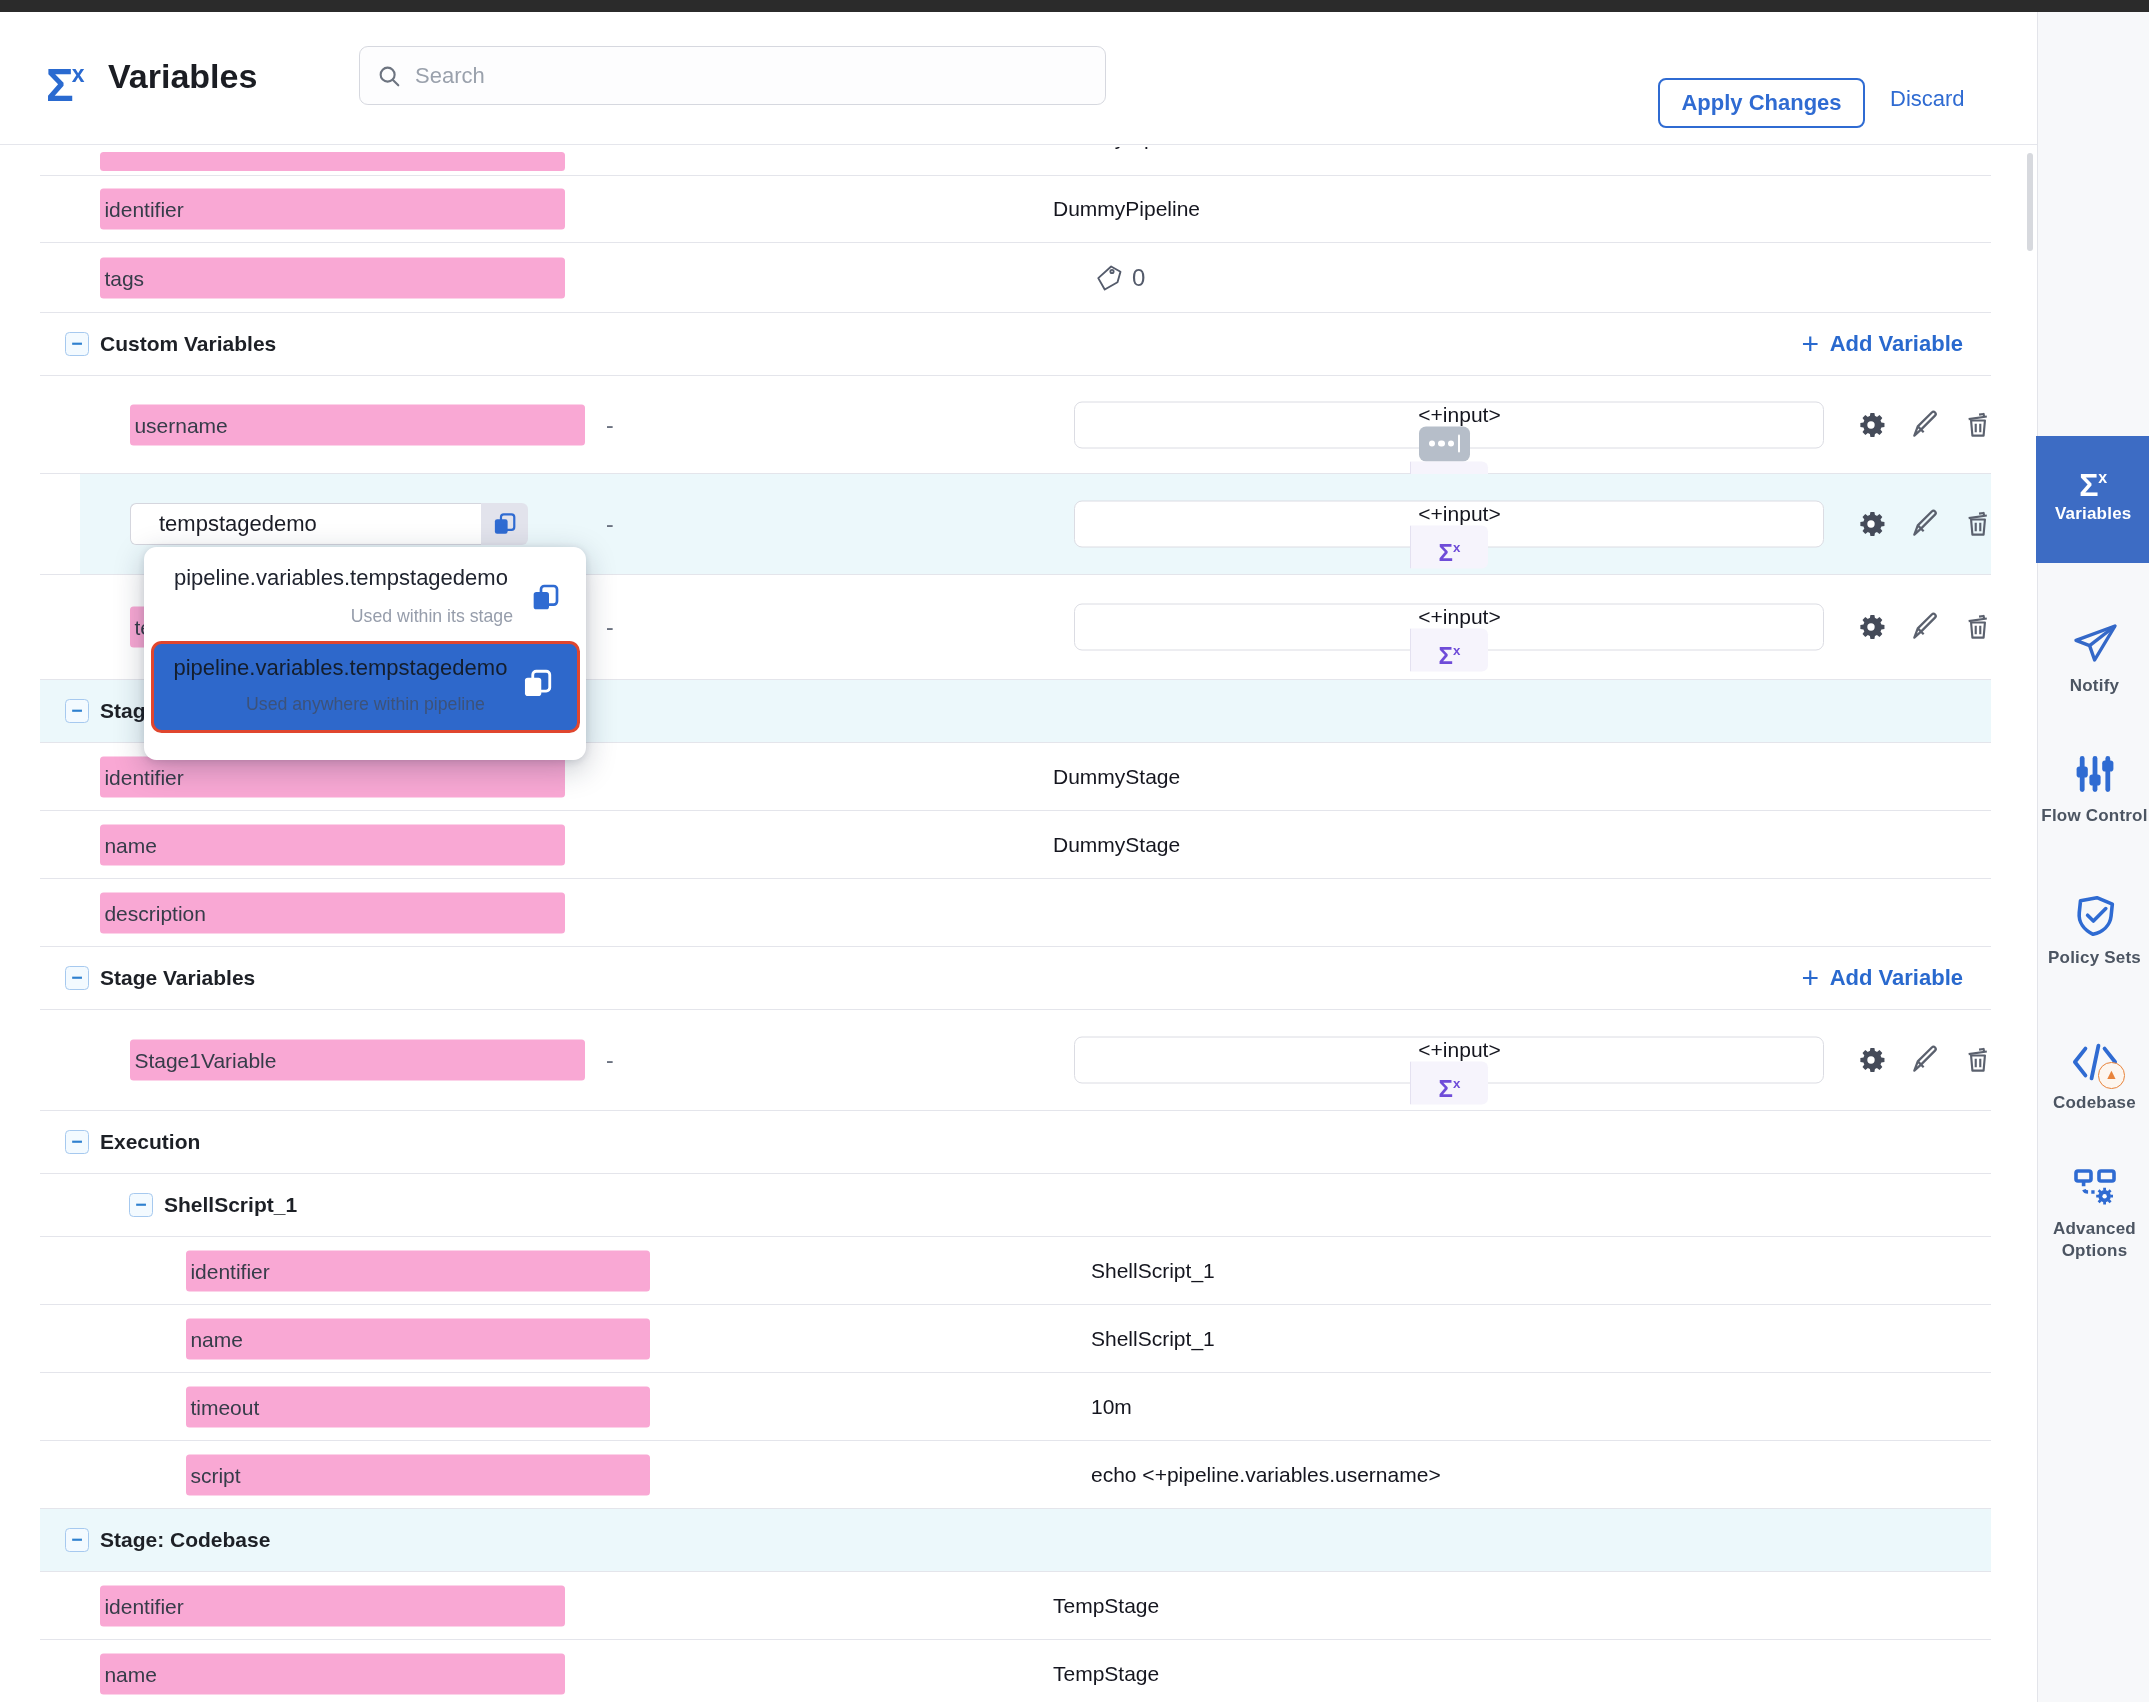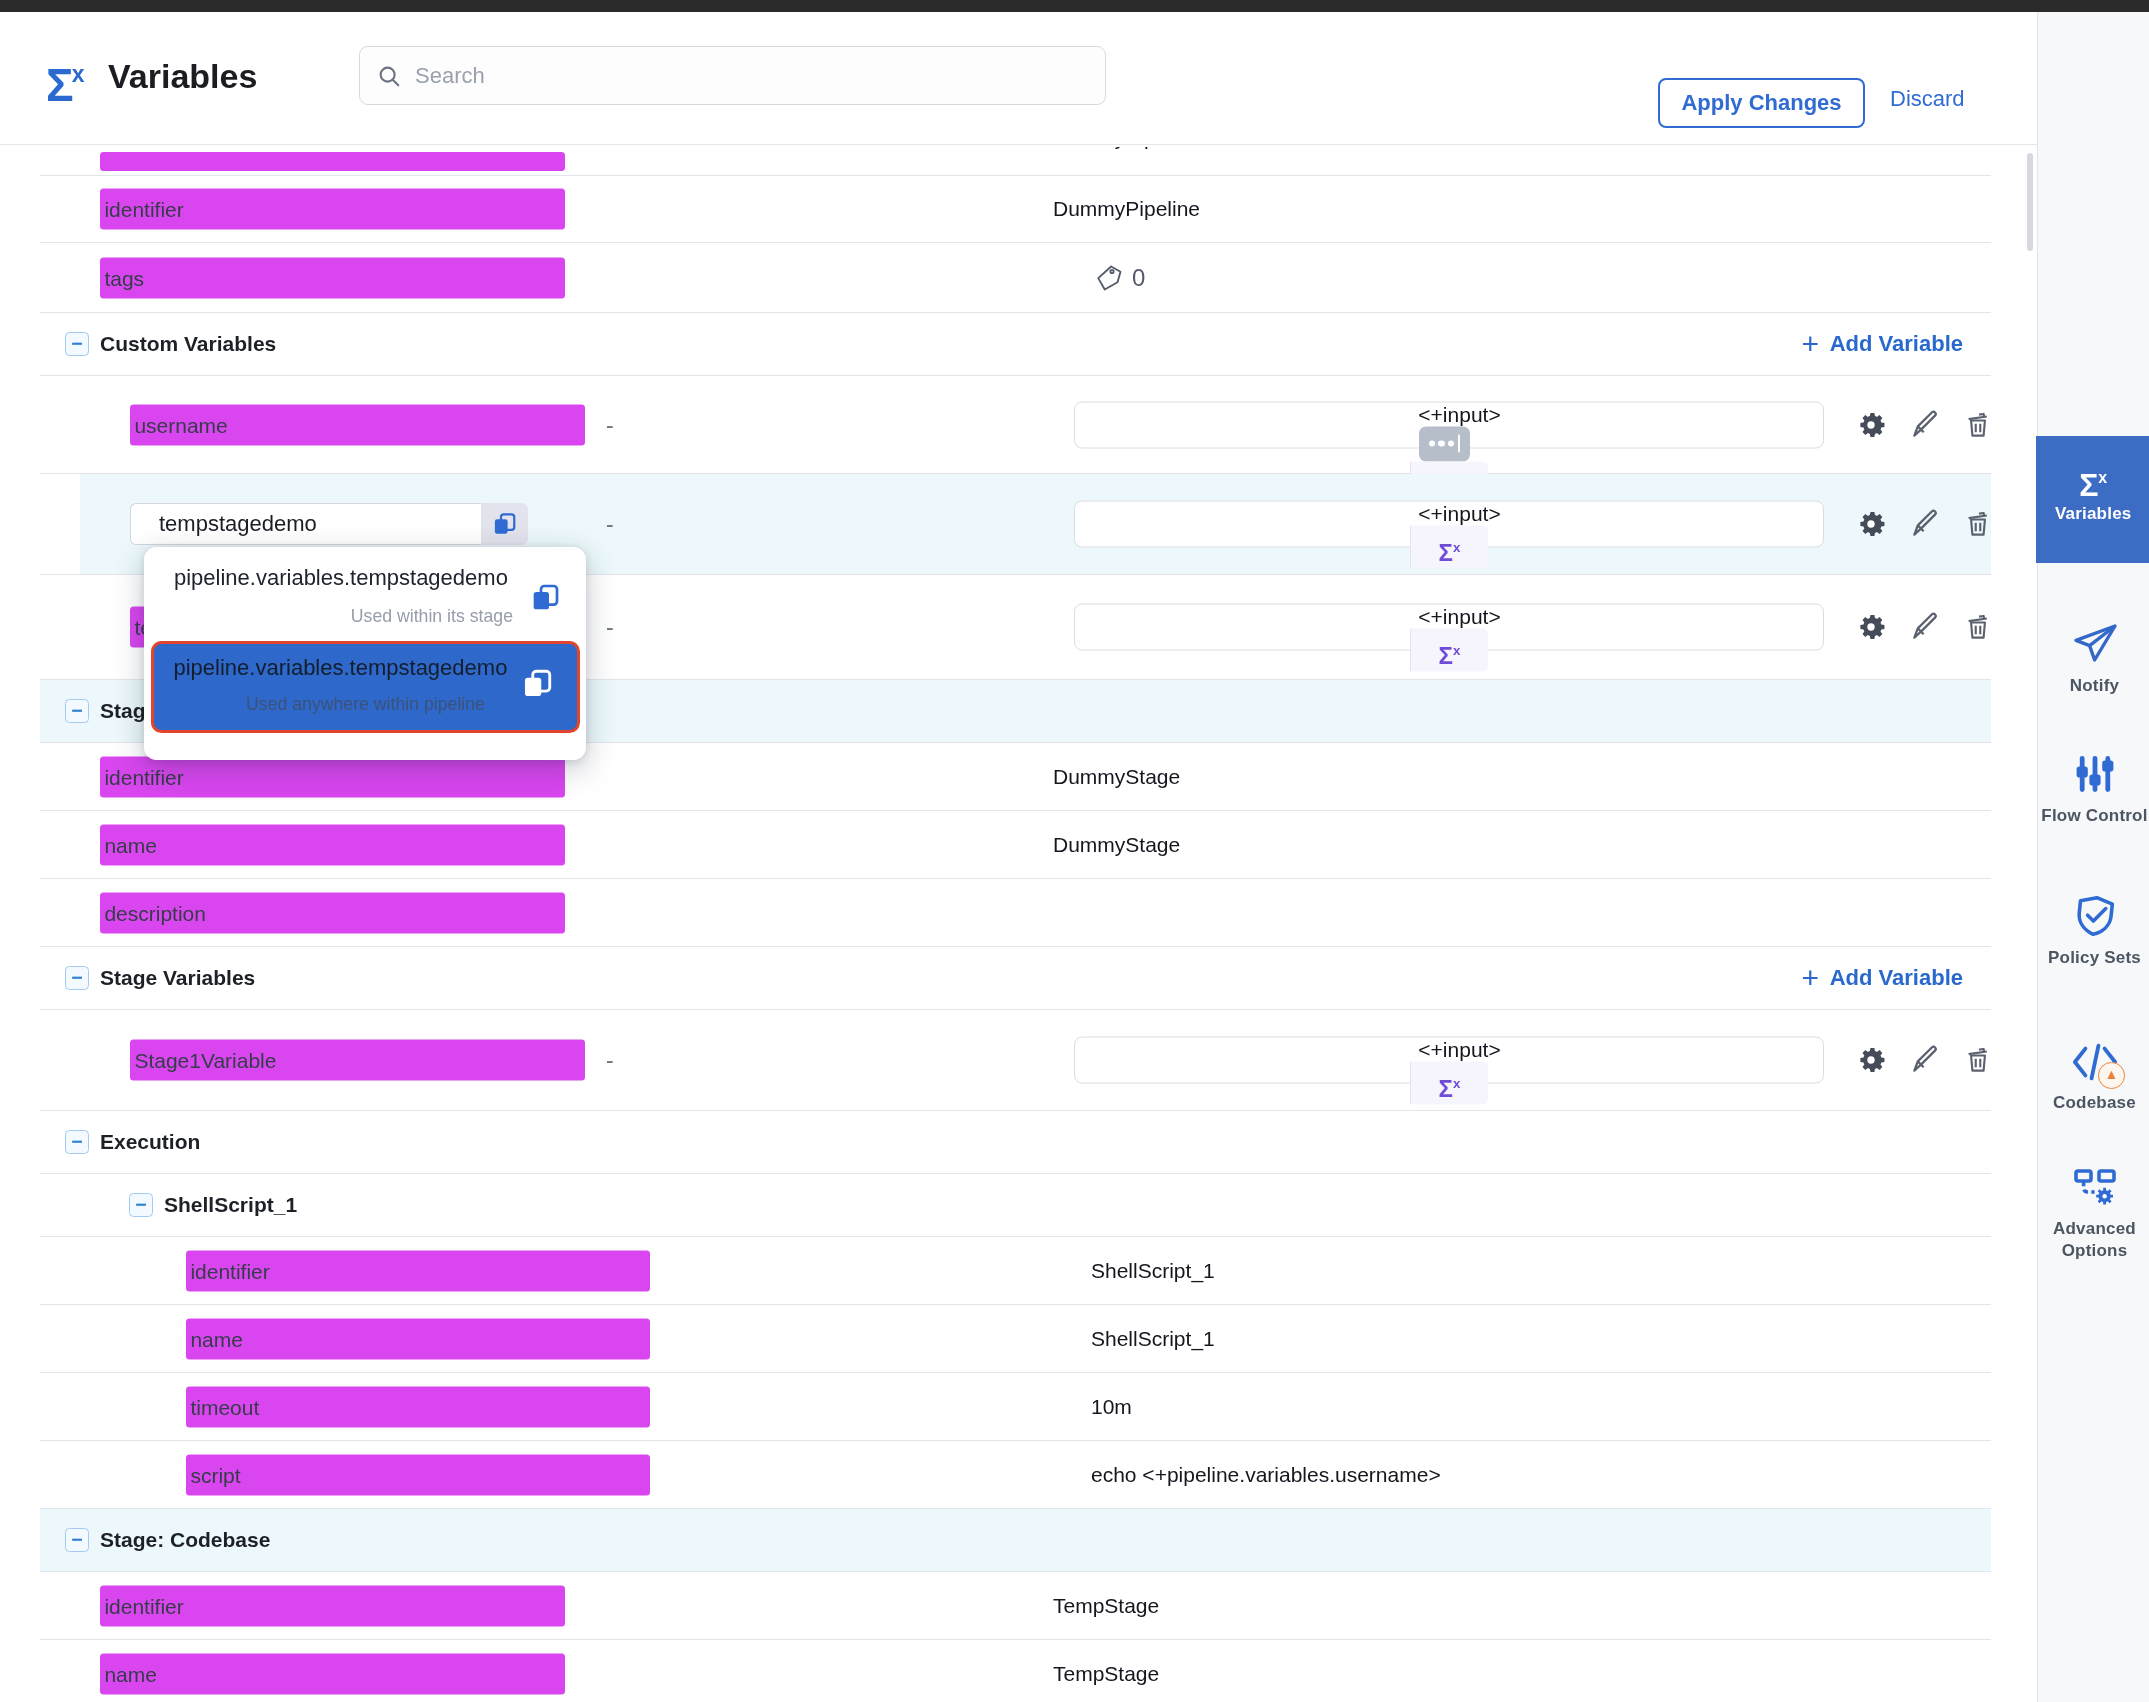--- a/index.html
+++ b/index.html
@@ -35,21 +35,21 @@
   .rail-item.active { background:#3d6cc4; color:#fff; left:-1.8px; width:114px; }
   .rail-sigma { font-size:32px; font-weight:700; line-height:35px; }
   .rail-sigma sup { font-size:16px; position:relative; top:-1.8px; }
   .scroll-thumb { position:absolute; left:2027px; top:153px; width:6.2px; height:98px; background:#d7d9de; border-radius:3.5px; }
 
   
   .content { position:absolute; left:0; top:147px; width:2037px; }
   .row { position:relative; margin:0 46px 0 40px; border-bottom:1.8px solid #e4e5eb; }
   .row.hl { background:#ecf8fb; }
   .hl-inset { position:absolute; left:40px; right:0; top:0; bottom:0; background:#ecf8fb; }
-  .labelbox { position:absolute; top:50%; transform:translateY(-50%); height:41px; background:#d946ef;
+  .labelbox { position:absolute; top:50%; transform:translateY(-50%); height:41px; background:#f9a8d4;
     border-radius:3.5px; font-size:21px; color:#363c49; line-height:41px; padding-left:4.4px; }
   .lv0 { left:60px;  width:465px; }
   .lv1 { left:90px; width:455px; }
   .lv2 { left:146px; width:464px; }
   .val { position:absolute; left:1013px; top:50%; transform:translateY(-50%);
     font-size:21px; font-weight:500; color:#15161f; white-space:nowrap; }
   .val.step { left:1051px; }
   .dash { position:absolute; left:566px; top:50%; transform:translateY(-50%); font-size:23px; color:#6b7280; }
   .sec-minus { position:absolute; left:25px; top:50%; transform:translateY(-50%); width:24px; height:24px;
     border:1.8px solid #a6c9ef; border-radius:4.4px; background:#f3faff; color:#2f80cf;

